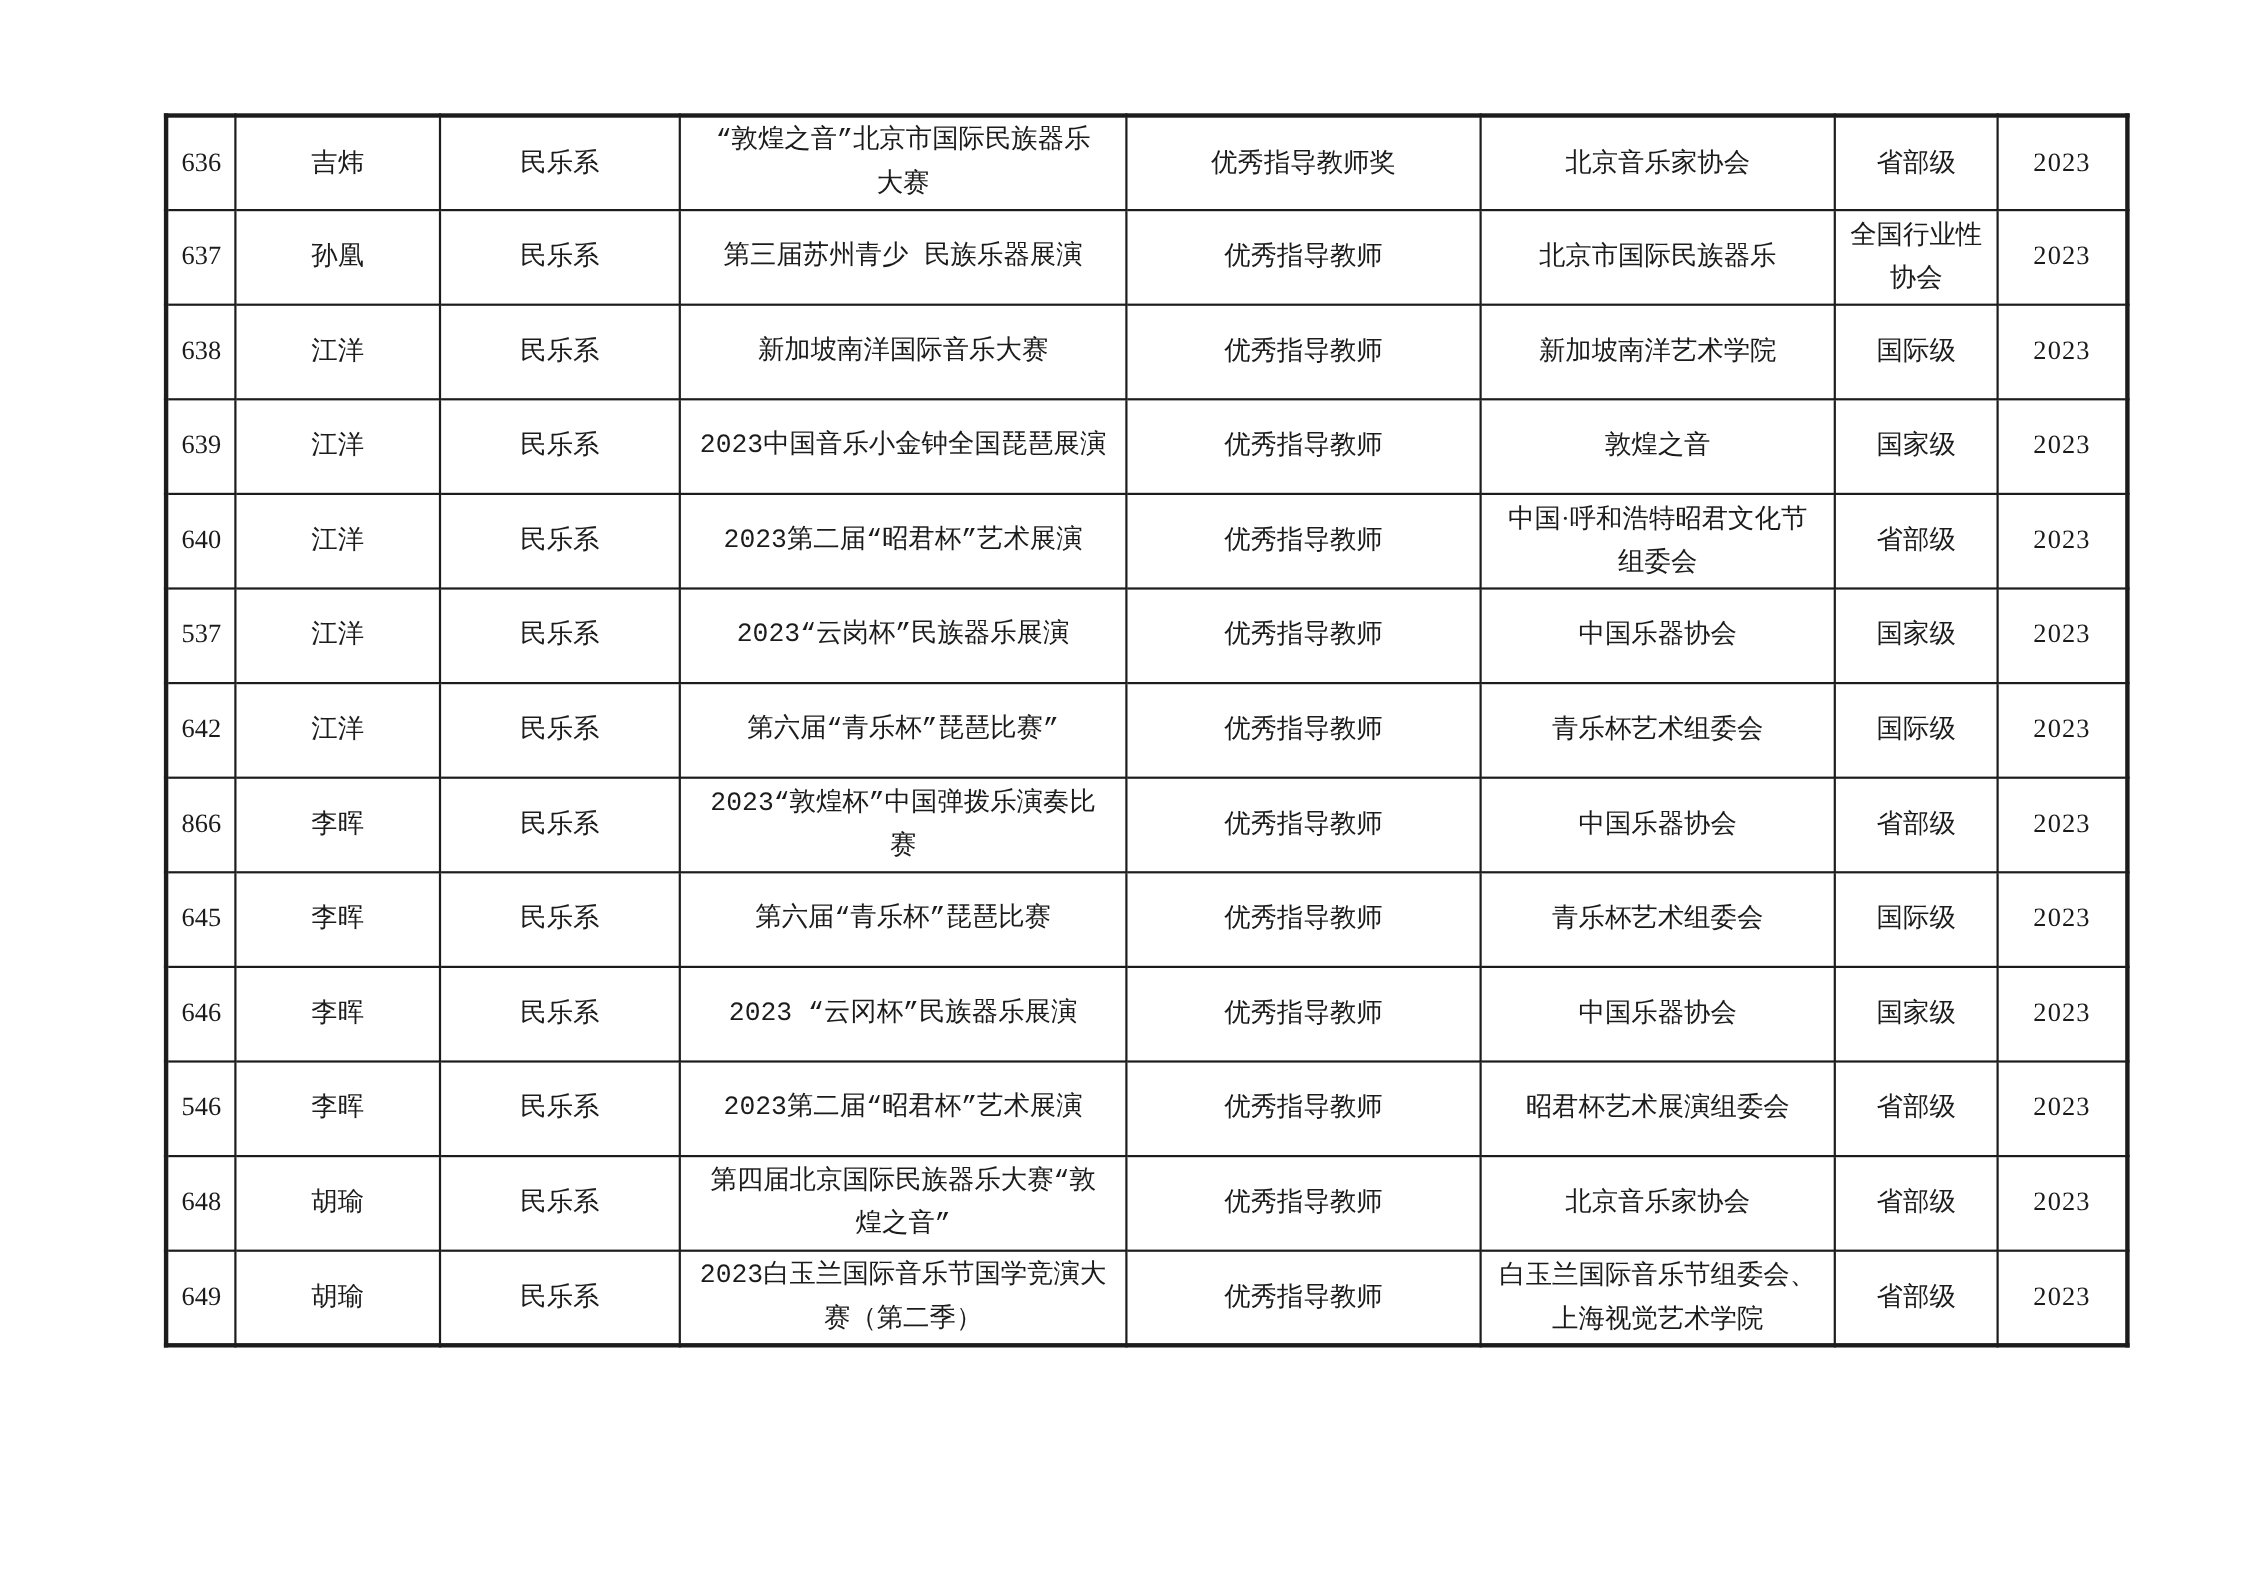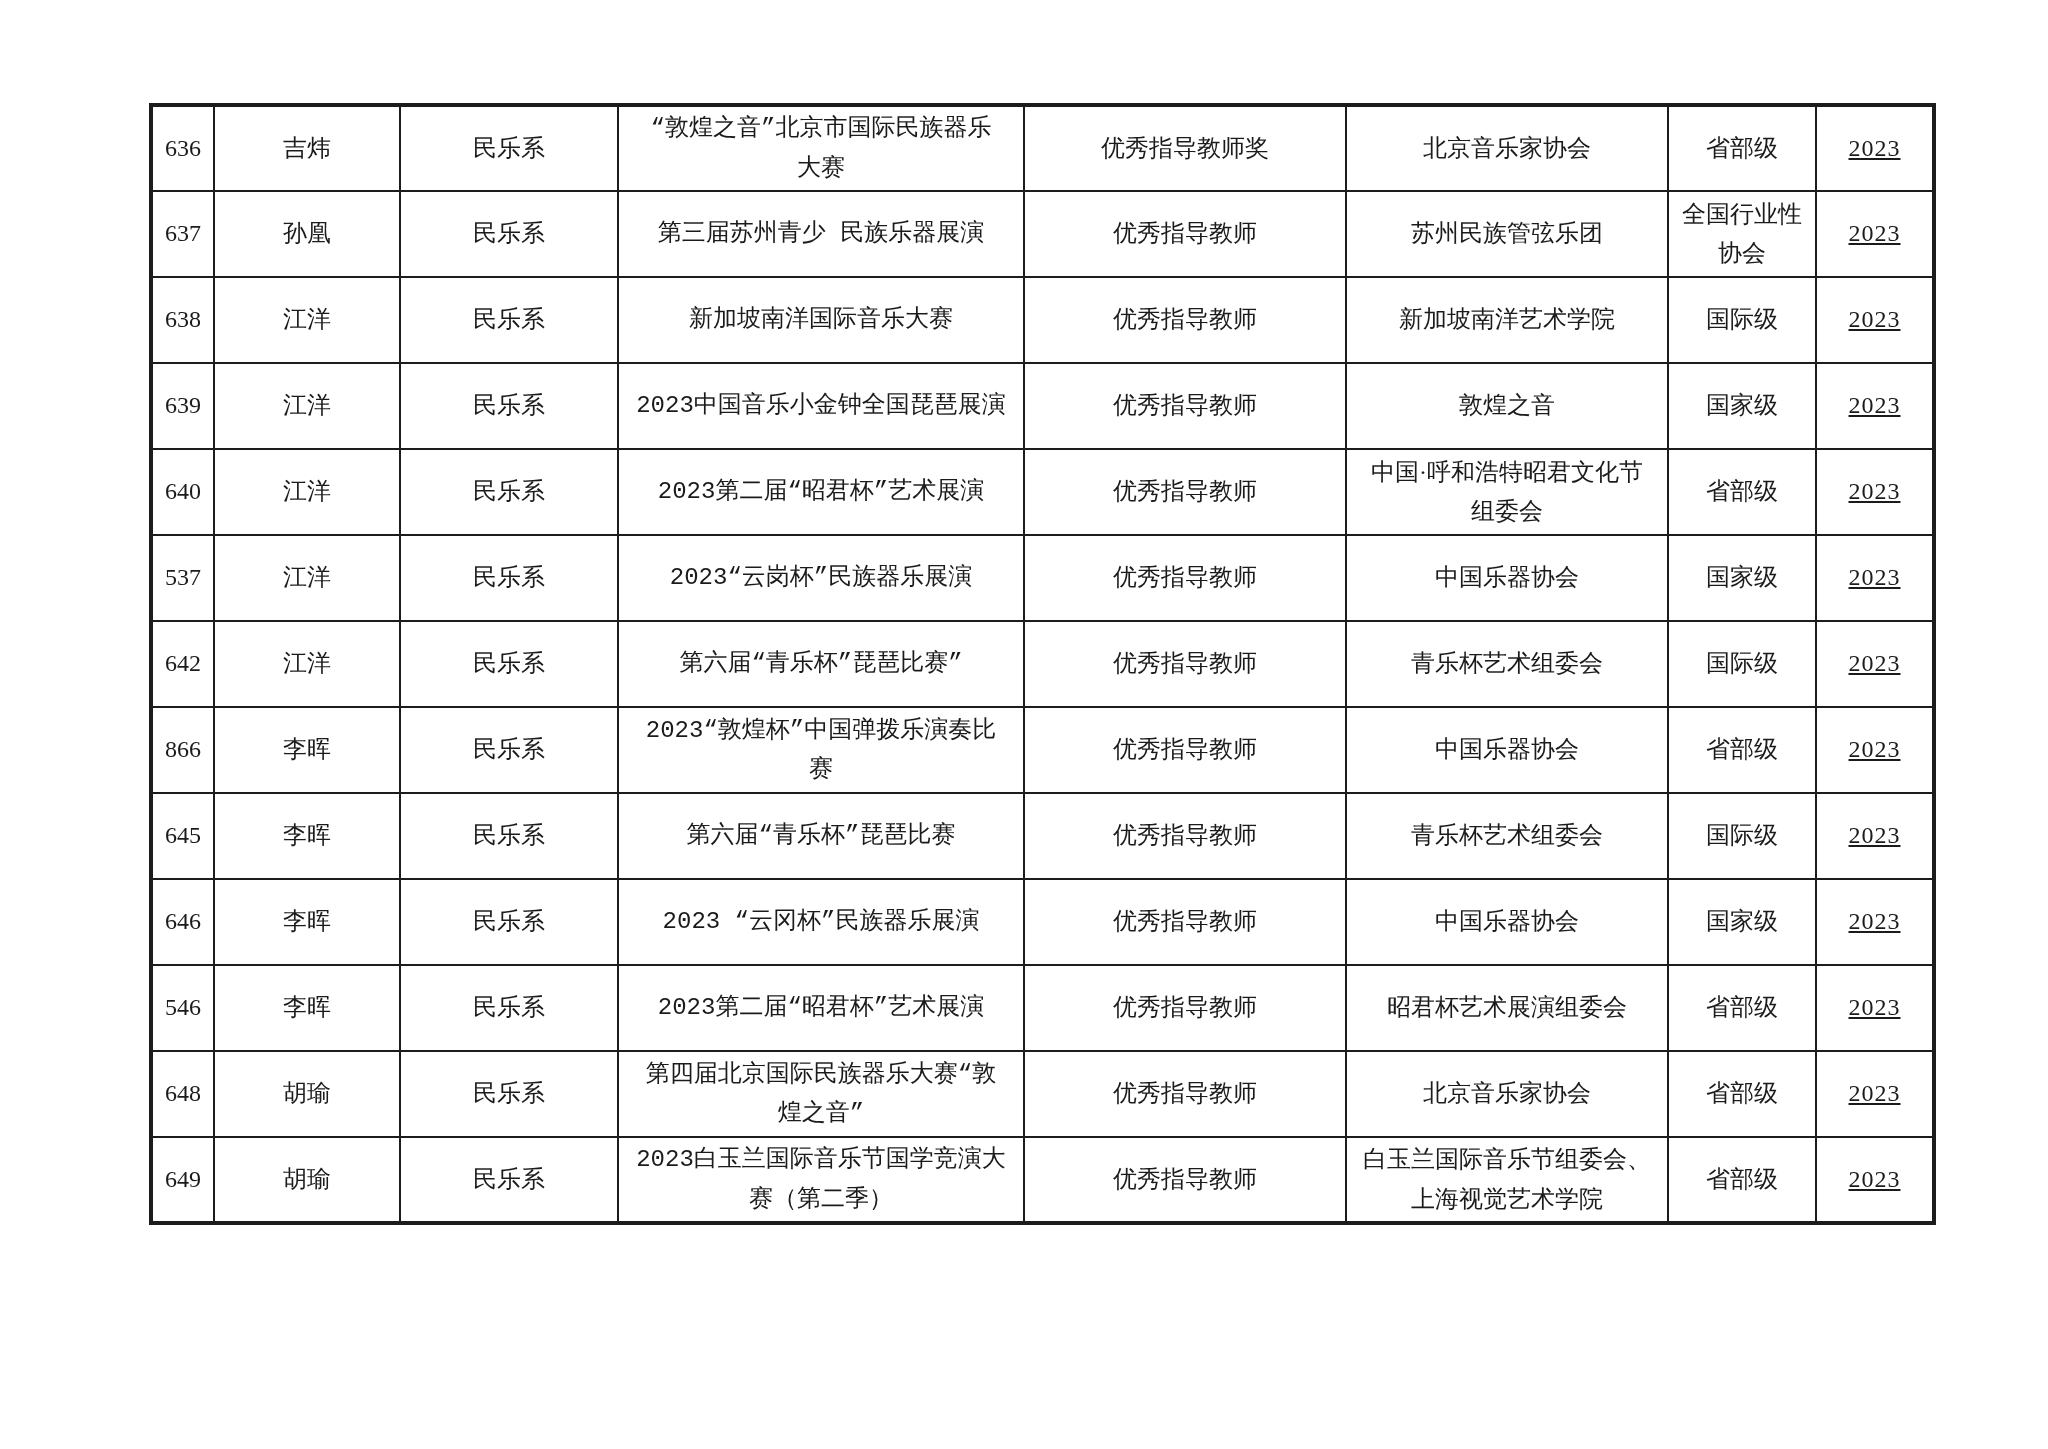--- a/index.html
+++ b/index.html
@@ -32,21 +32,21 @@
     vertical-align: middle;
     font-size: 24px;
     line-height: 1.65;
     color: #1b1b1b;
     white-space: pre-line;
     padding: 2px 11px;
     overflow: hidden;
   }
   table.awards td.c-competition { padding: 2px 14px; font-family: Liberation Mono, monospace; }
   table.awards td.c-no { padding: 2px 4px; }
-  table.awards td.c-year { letter-spacing: 1px; text-decoration: underline; }
+  table.awards td.c-year { letter-spacing: 1px; }
 </style>
 </head>
 <body>
 
 <div class="page">
   <table class="awards">
     <colgroup>
       <col style="width:63px">
       <col style="width:186px">
       <col style="width:218px">
@@ -67,21 +67,21 @@
         <td>北京音乐家协会</td>
         <td>省部级</td>
         <td class="c-year">2023</td>
       </tr>
       <tr>
         <td class="c-no">637</td>
         <td>孙凰</td>
         <td>民乐系</td>
         <td class="c-competition">第三届苏州青少 民族乐器展演</td>
         <td>优秀指导教师</td>
-        <td>苏州民族管弦乐团</td>
+        <td>北京市国际民族器乐</td>
         <td>全国行业性
 协会</td>
         <td class="c-year">2023</td>
       </tr>
       <tr>
         <td class="c-no">638</td>
         <td>江洋</td>
         <td>民乐系</td>
         <td class="c-competition">新加坡南洋国际音乐大赛</td>
         <td>优秀指导教师</td>

